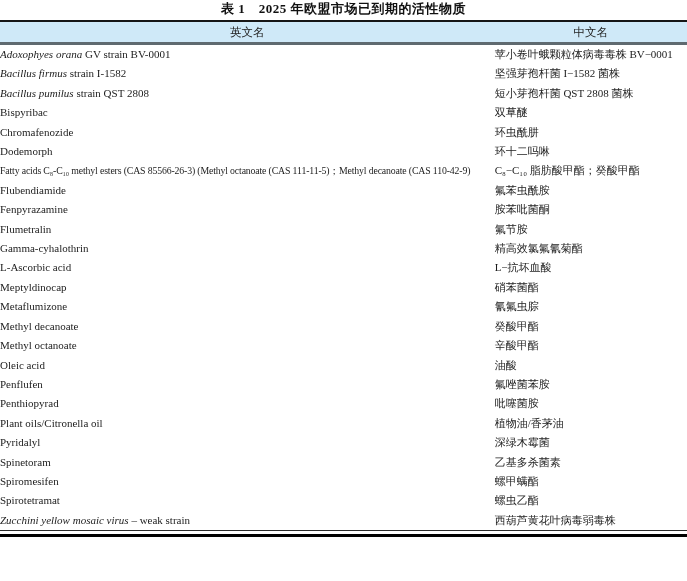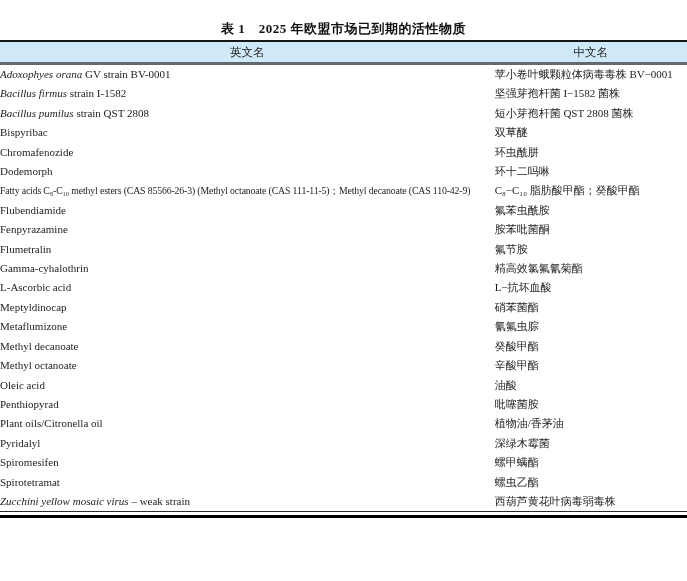--- a/index.html
+++ b/index.html
@@ -6,21 +6,21 @@
   body {
     width: 687px; height: 581px;
     background: #ffffff;
     font-family: "Liberation Serif", serif;
     color: #1c1c1c;
     overflow: hidden;
   }
   .page { width: 687px; height: 581px; }
   .table-title {
     height: 20px;
-    padding-top: 20px;
+    padding-top: 0;
     text-align: center;
     font-weight: bold;
     font-size: 13px;
     color: #111111;
     letter-spacing: 0.5px;
   }
   table.substances {
     width: 100%;
     border-collapse: collapse;
     border-top: 2px solid #161616;
@@ -136,30 +136,38 @@
         </tr>
         <tr>
           <td class="cell-en"><span>Methyl octanoate</span></td>
           <td class="cell-zh">辛酸甲酯</td>
         </tr>
         <tr>
           <td class="cell-en"><span>Oleic acid</span></td>
           <td class="cell-zh">油酸</td>
         </tr>
         <tr>
+          <td class="cell-en"><span>Penflufen</span></td>
+          <td class="cell-zh">氟唑菌苯胺</td>
+        </tr>
+        <tr>
           <td class="cell-en"><span>Penthiopyrad</span></td>
           <td class="cell-zh">吡噻菌胺</td>
         </tr>
         <tr>
           <td class="cell-en"><span>Plant oils/Citronella oil</span></td>
           <td class="cell-zh">植物油/香茅油</td>
         </tr>
         <tr>
           <td class="cell-en"><span>Pyridalyl</span></td>
           <td class="cell-zh">深绿木霉菌</td>
+        </tr>
+        <tr>
+          <td class="cell-en"><span>Spinetoram</span></td>
+          <td class="cell-zh">乙基多杀菌素</td>
         </tr>
         <tr>
           <td class="cell-en"><span>Spiromesifen</span></td>
           <td class="cell-zh">螺甲螨酯</td>
         </tr>
         <tr>
           <td class="cell-en"><span>Spirotetramat</span></td>
           <td class="cell-zh">螺虫乙酯</td>
         </tr>
         <tr>

